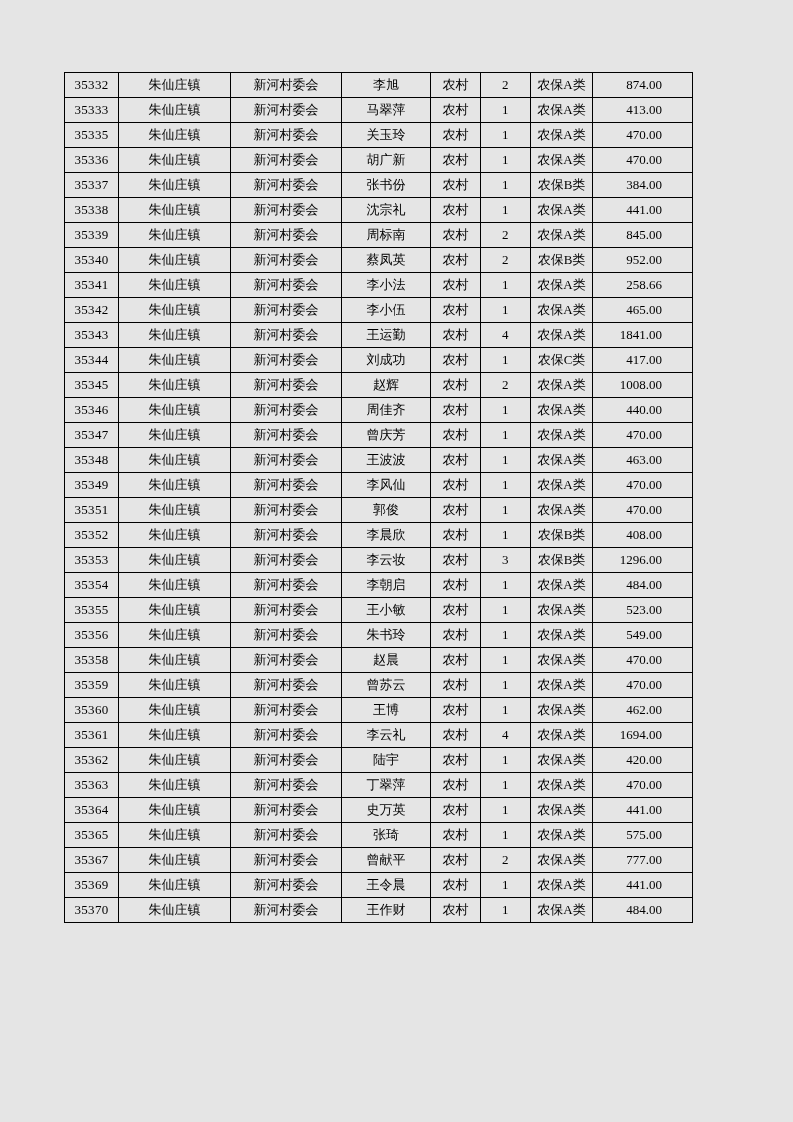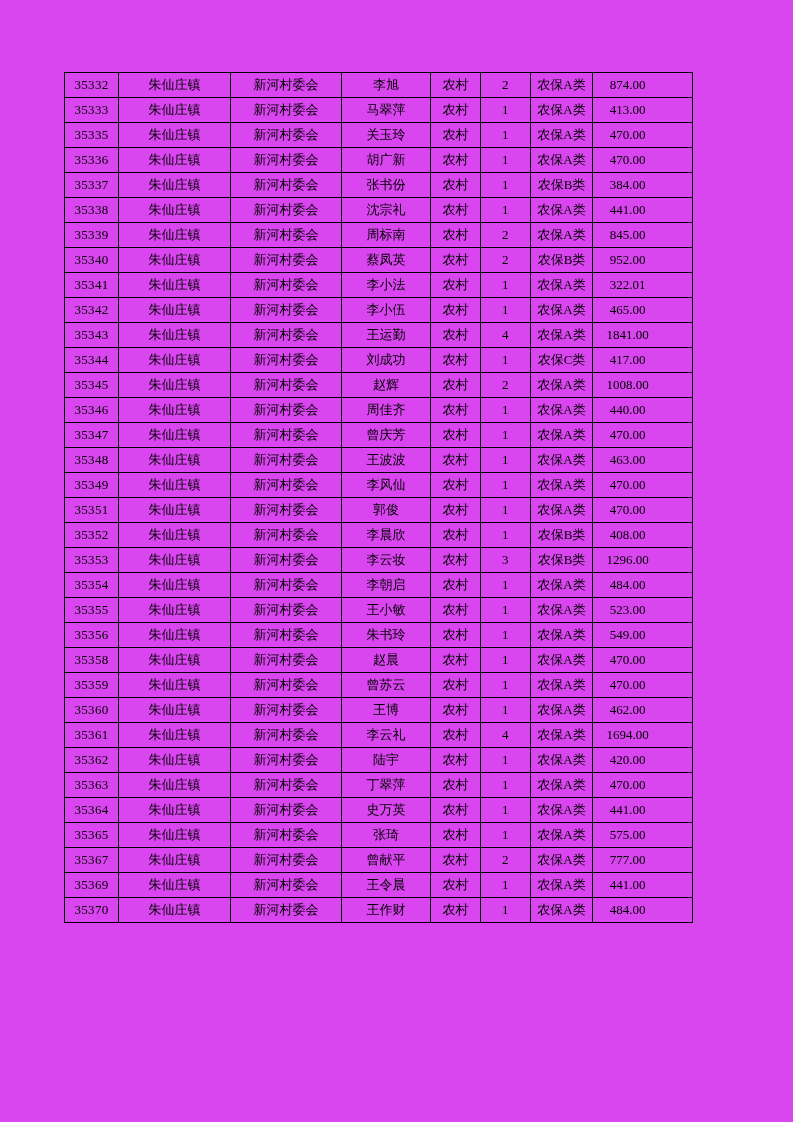--- a/index.html
+++ b/index.html
@@ -10,21 +10,21 @@
     width: 793px;
     height: 1122px;
     background: #ffffff;
     position: relative;
     font-family: "Liberation Serif", "DejaVu Serif", serif;
     color: #000;
   }
   .page {
     position: absolute;
     inset: 0;
-    background: #d946ef;
+    background: #e5e5e5;
     overflow: hidden;
   }
   table.data-table {
     position: absolute;
     left: 64px;
     top: 72px;
     width: 628px;
     border-collapse: collapse;
     table-layout: fixed;
   }
@@ -33,20 +33,21 @@
     height: 24px;
     font-size: 13px;
     line-height: 24px;
     text-align: center;
     vertical-align: middle;
     padding: 0;
     white-space: nowrap;
     overflow: hidden;
   }
   td.c-amount {
+    text-align: right;
     padding-right: 30px;
   }
   td.c-id, td.c-count {
     letter-spacing: 0.3px;
   }
 </style>
 </head>
 <body>
 
 <div class="page">
@@ -152,21 +153,21 @@
   </tr>
 
   <tr>
     <td class="c-id">35341</td>
     <td class="c-town">朱仙庄镇</td>
     <td class="c-village">新河村委会</td>
     <td class="c-name">李小法</td>
     <td class="c-residence">农村</td>
     <td class="c-count">1</td>
     <td class="c-category">农保A类</td>
-    <td class="c-amount">322.01</td>
+    <td class="c-amount">258.66</td>
   </tr>
 
   <tr>
     <td class="c-id">35342</td>
     <td class="c-town">朱仙庄镇</td>
     <td class="c-village">新河村委会</td>
     <td class="c-name">李小伍</td>
     <td class="c-residence">农村</td>
     <td class="c-count">1</td>
     <td class="c-category">农保A类</td>

